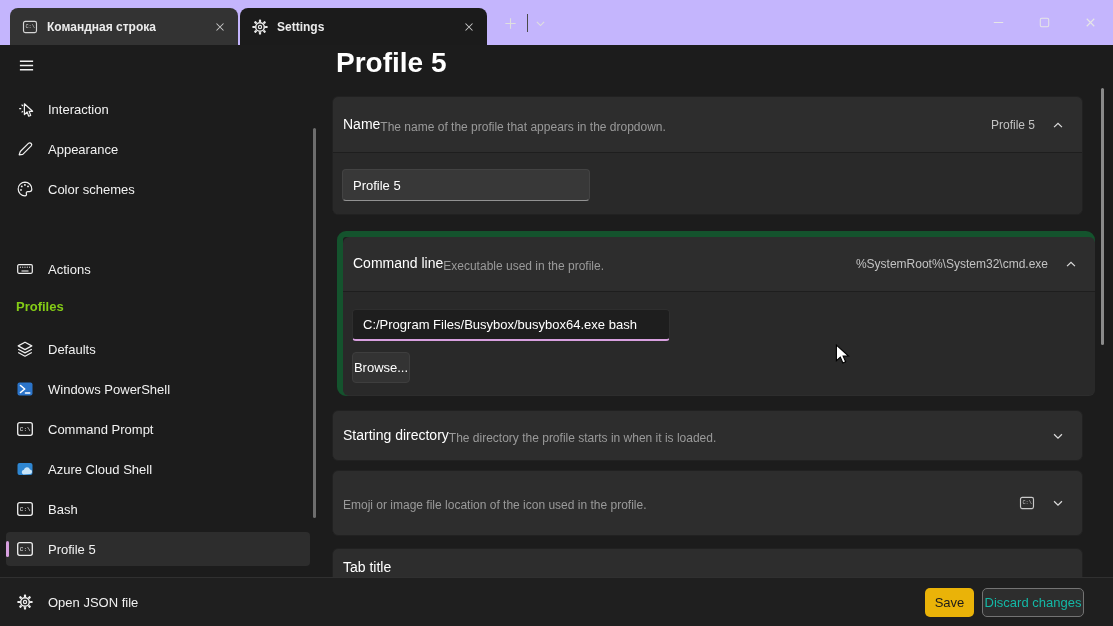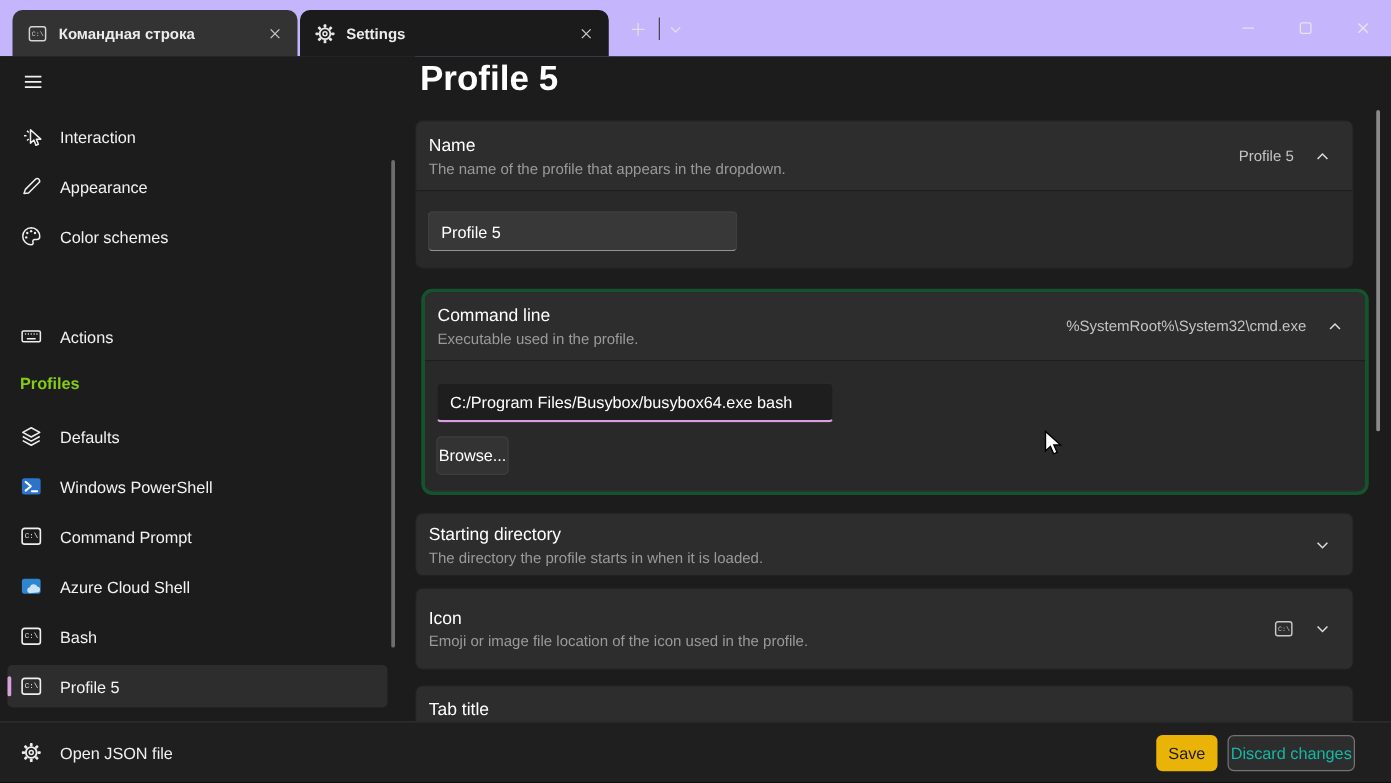--- a/index.html
+++ b/index.html
@@ -37,37 +37,37 @@
                height:16px; border-radius:2px; background:#d8a0df; }
   .side-header { position:absolute; left:16px; top:254px; font-size:13px; font-weight:700; color:#84cc16; }
   .side-scrollbar { position:absolute; left:313px; top:83px; width:3px; height:390px;
                border-radius:2px; background:#6d6d6d; }
   
   .main { position:absolute; left:332px; top:45px; width:781px; bottom:49px; overflow:hidden; }
   .page-title { position:absolute; left:4px; top:2px; font-size:28px; font-weight:700; color:#fff; }
   .card { position:absolute; width:751px; background:#2d2d2d; border:1px solid #212121;
           border-radius:6px; }
   .card-header { display:flex; align-items:center; height:54px; padding:0 17px 0 10px; }
-  .card-head-text { display:flex; flex-direction:column; }
+  .card-head-text { display:flex; flex-direction:row; }
   .card-title { font-size:14px; color:#fff; }
   .card-sub { font-size:12px; color:#9a9a9a; margin-top:4px; }
   .card-right { margin-left:auto; display:flex; align-items:center; gap:16px; }
   .card-value { font-size:12px; color:#c3c3c3; white-space:nowrap; }
   .chev { width:14px; height:14px; color:#dcdcdc; display:flex; }
   .card-body { position:relative; border-top:1px solid #1e1e1e; background:#292929;
                border-radius:0 0 6px 6px; }
   .text-input { position:absolute; height:32px; background:#383838; border:1px solid #434343;
                 border-bottom:1px solid #929292; border-radius:4px; color:#fff; font-size:13px;
                 padding:0 10px; font-family:inherit; outline:none; }
   .cmd-input { background:#1e1e1e; border:1px solid #2e2e2e; border-bottom:2px solid #d8a0df; }
   .btn-browse { position:absolute; left:9px; top:60px; width:58px; height:31px; background:#333333;
                 border:1px solid #3e3e3e; border-radius:4px; color:#fff; font-size:13px;
                 font-family:inherit; }
   .red-frame { position:absolute; left:5px; top:186px; width:758px; height:165px;
-               border:3px solid #14532d; border-radius:9px; }
+               border:6px solid #14532d; border-radius:9px; }
   .red-frame .card { position:absolute; left:0; top:0; width:752px; border:none; }
   .main-scrollbar { position:absolute; left:769px; top:43px; width:3px; height:257px;
                border-radius:2px; background:#8a8a8a; }
   
   .footer { position:absolute; left:0; bottom:0; right:0; height:49px; background:#1f1f1f;
             border-top:1px solid #303030; display:flex; align-items:center; }
   .footer-left { display:flex; align-items:center; gap:15px; margin-left:17px; color:#ededed; }
   .footer-label { font-size:13px; color:#f0f0f0; }
   .footer-right { margin-left:auto; margin-right:29px; display:flex; gap:8px; }
   .btn-save { width:49px; height:29px; border:none; border-radius:5px; background:#eab308;
@@ -370,21 +370,20 @@
                 <use href="#i-chevdown"></use>
               </svg>
             </span>
         </div>
       </div>
     </div>
 
     <div class="card" style="top:425px;height:66px">
       <div class="card-header" style="height:100%">
         <div class="card-head-text">
-          <div class="card-title">Icon</div>
           <div class="card-sub">Emoji or image file location of the icon used in the profile.</div>
         </div>
         <div class="card-right">
           <span style="color:#c9c9c9;display:flex">
               <svg width="16" height="16">
                 <use href="#i-cmdwin"></use>
               </svg>
             </span>
           <span class="chev">
               <svg width="14" height="14">

